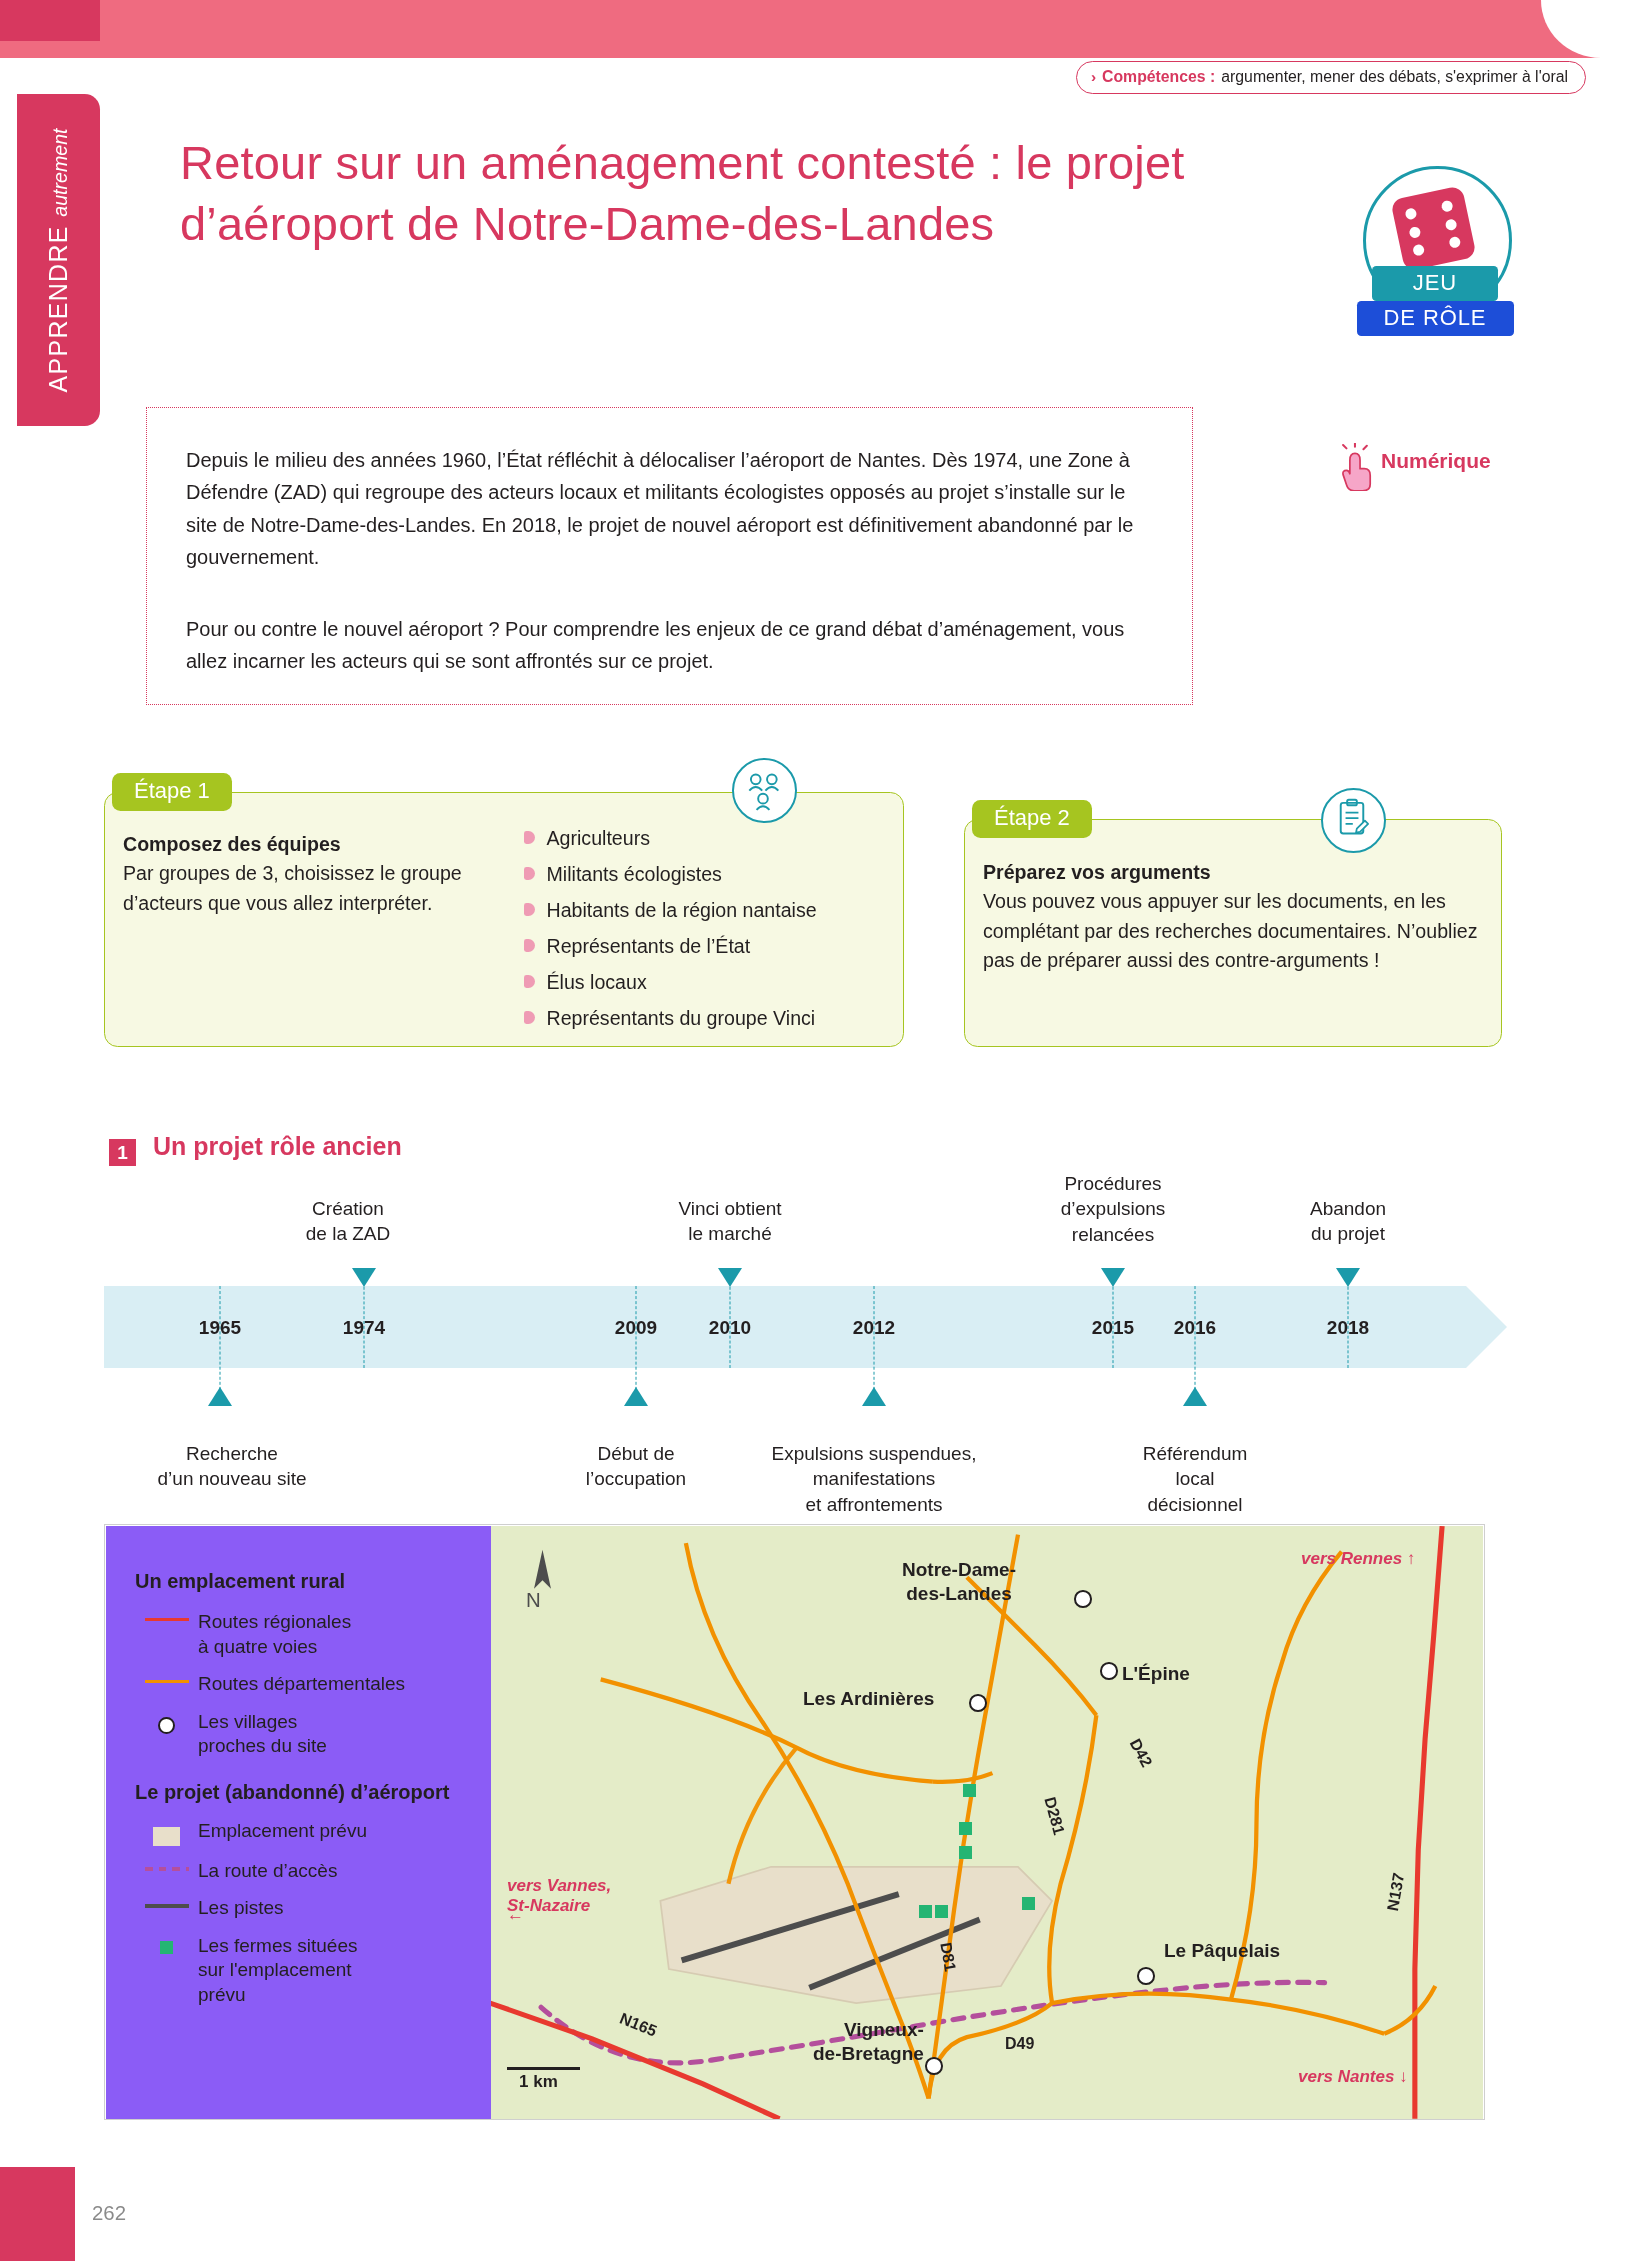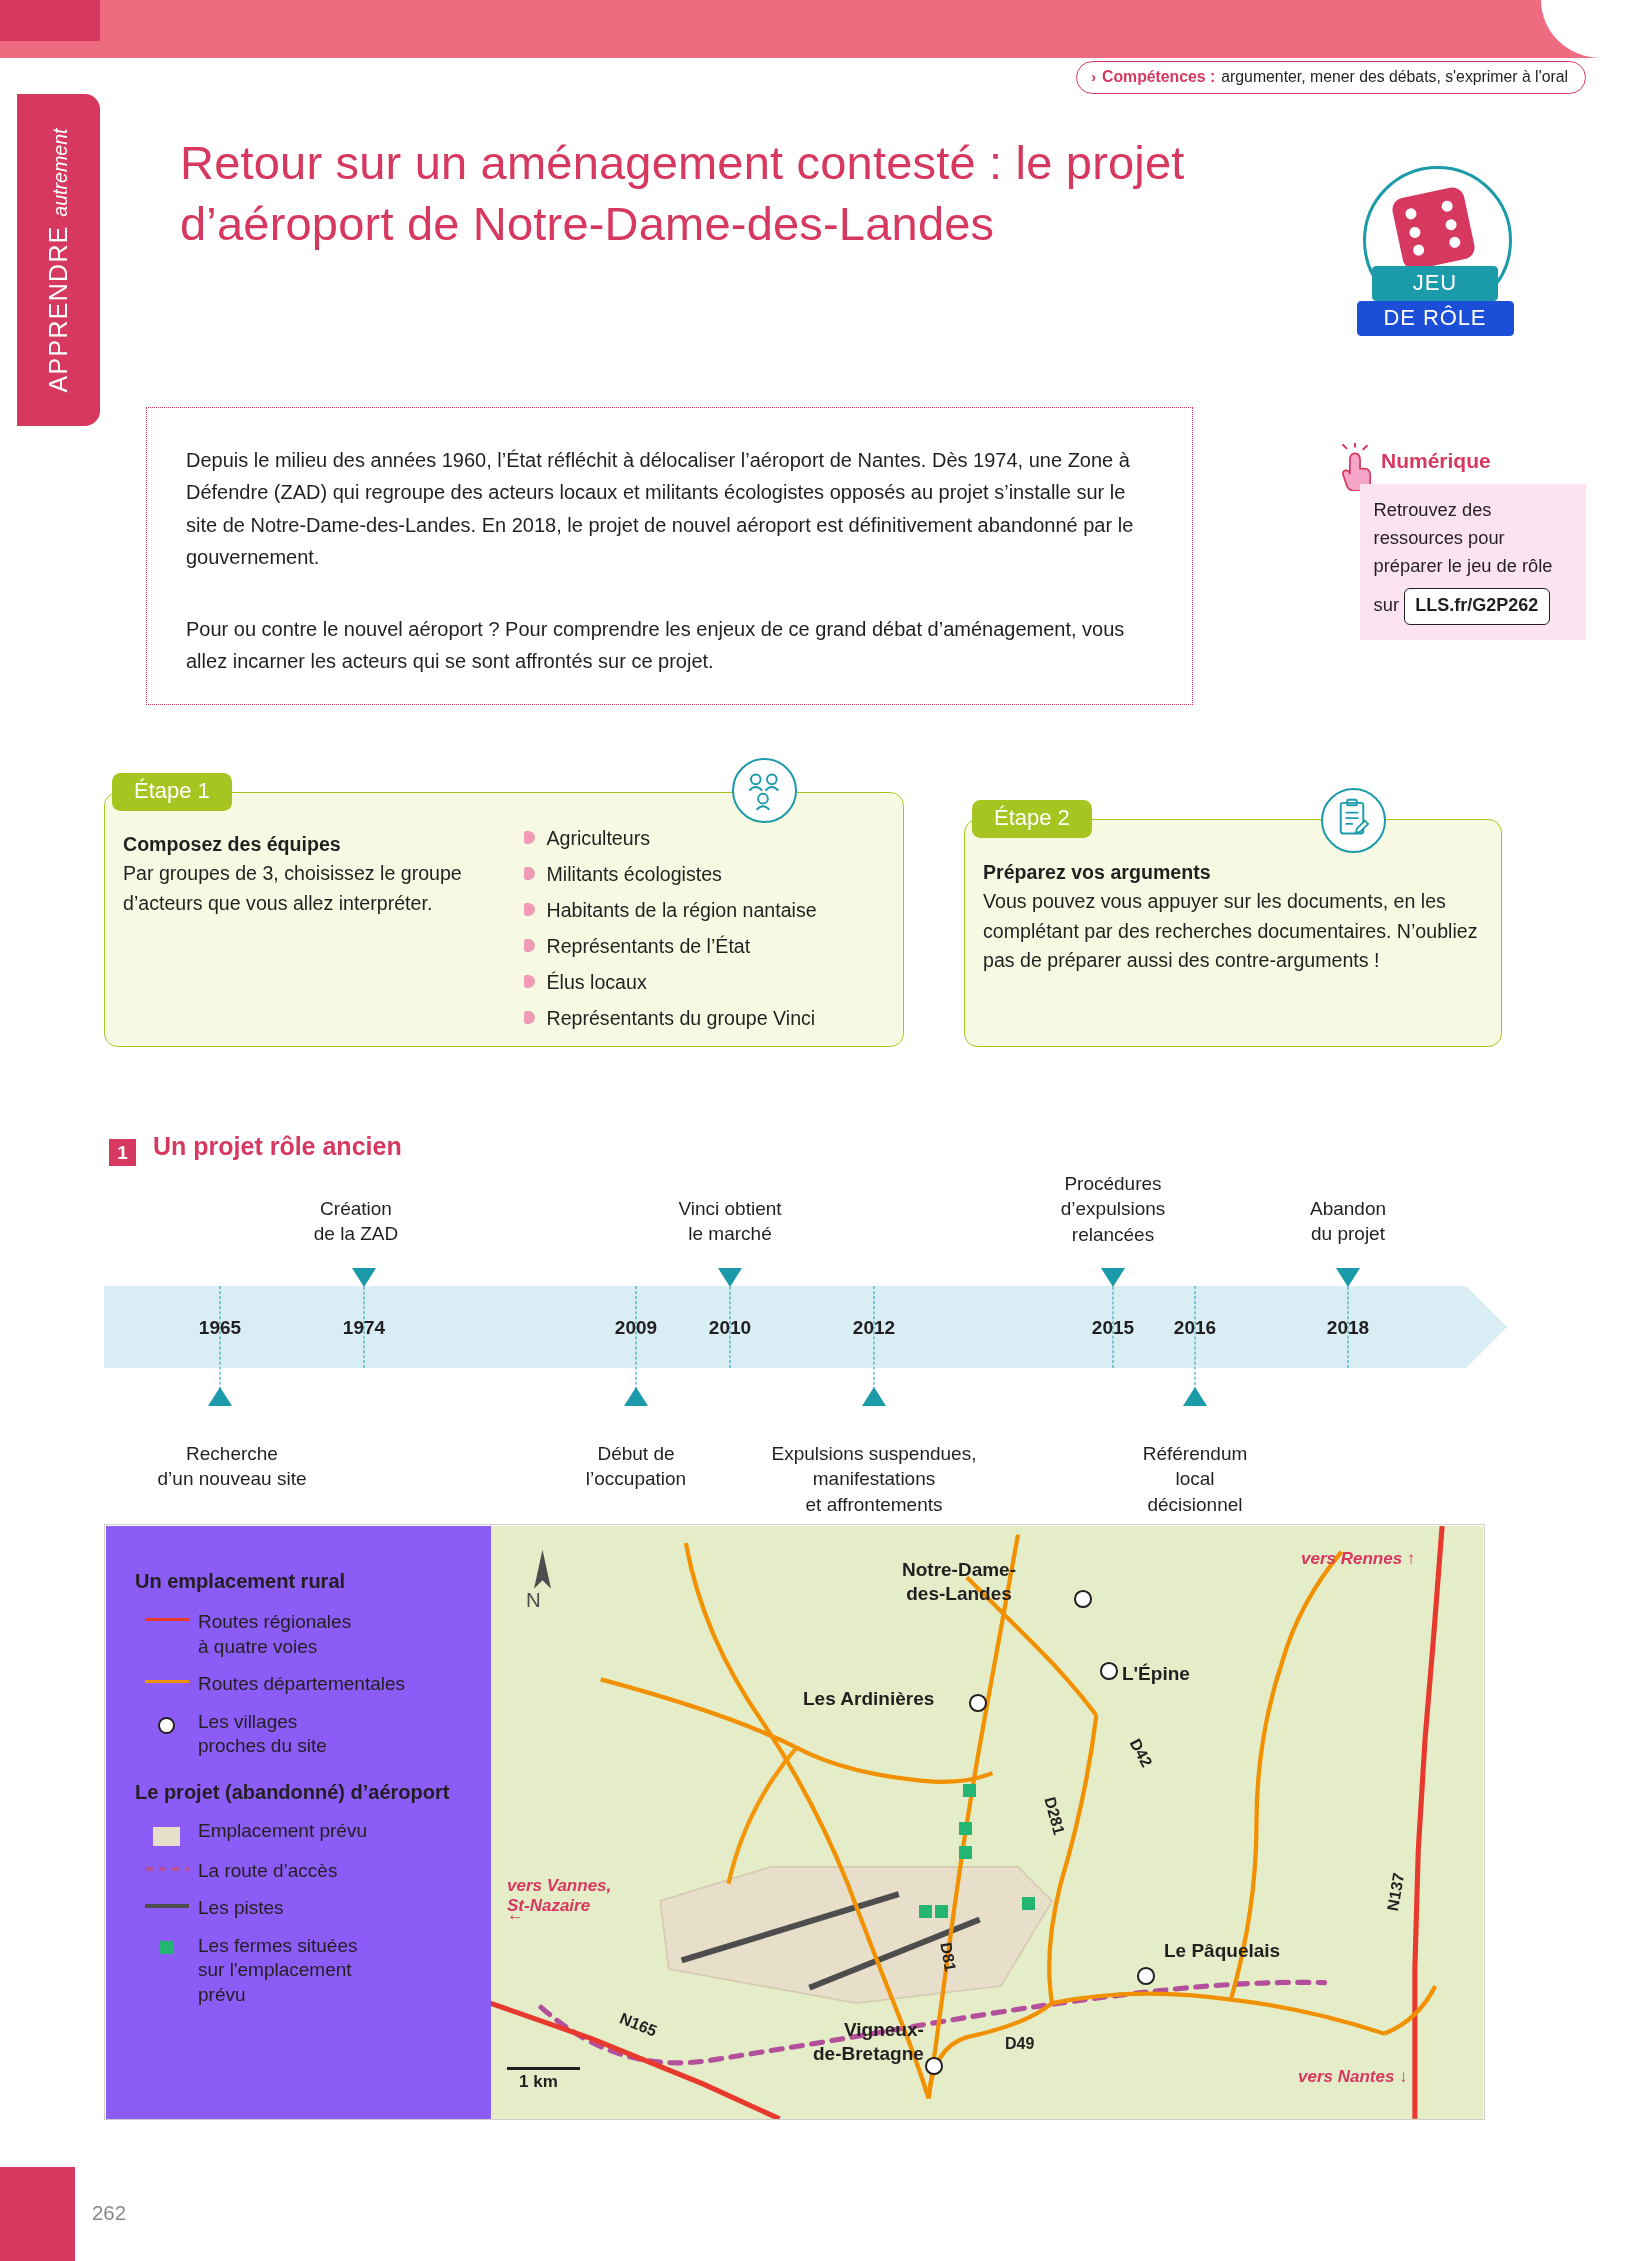--- a/index.html
+++ b/index.html
@@ -537,24 +537,20 @@
   <div class="intro">
     <p>Depuis le milieu des années 1960, l’État réfléchit à délocaliser l’aéroport de Nantes. Dès 1974, une Zone à Défendre (ZAD) qui regroupe des acteurs locaux et militants écologistes opposés au projet s’installe sur le site de Notre-Dame-des-Landes. En 2018, le projet de nouvel aéroport est définitivement abandonné par le gouvernement.</p>
     <p>Pour ou contre le nouvel aéroport ? Pour comprendre les enjeux de ce grand débat d’aménagement, vous allez incarner les acteurs qui se sont affrontés sur ce projet.</p>
   </div>
 
   <svg class="num-hand" viewBox="0 0 46 56">
     <path d="M10 6 L6 2 M20 4 L20 0 M30 7 L34 3" stroke="#d7385f" stroke-width="2.4" fill="none" stroke-linecap="round"></path>
     <path d="M14 20 q0-8 6-8 t6 8 v10 h5 q7 0 7 8 v10 q0 8-9 8 h-10 q-7 0-9-7 l-4-12 q-1-5 4-5 q3 0 4 4 z" fill="#f6a6c8" stroke="#d7385f" stroke-width="2" stroke-linejoin="round"></path>
   </svg>
   <div class="num-title">Numérique</div>
-  <div class="num-box">
-    <span>Retrouvez des ressources pour préparer le jeu de rôle sur</span>
-    <span class="num-code">LLS.fr/G2P262</span>
-  </div>
 
   <div class="etape-box etape1"></div>
   <div class="etape-tab etape1-tab">Étape 1</div>
   <div class="etape-body e1-left">
     <b>Composez des équipes</b><br>
     <span>Par groupes de 3, choisissez le groupe d’acteurs que vous allez interpréter.</span>
   </div>
   <ul class="e1-list">
     <li>Agriculteurs</li>
     <li>Militants écologistes</li>
@@ -617,21 +613,21 @@
 
   <div class="tl-year" style="left:220px">1965</div>
   <div class="tl-year" style="left:364px">1974</div>
   <div class="tl-year" style="left:636px">2009</div>
   <div class="tl-year" style="left:730px">2010</div>
   <div class="tl-year" style="left:874px">2012</div>
   <div class="tl-year" style="left:1113px">2015</div>
   <div class="tl-year" style="left:1195px">2016</div>
   <div class="tl-year" style="left:1348px">2018</div>
 
-  <div class="tl-label-top" style="left:356px; top:1196px; white-space:pre-line;">Création
+  <div class="tl-label-top" style="left:348px; top:1196px; white-space:pre-line;">Création
 de la ZAD</div>
   <div class="tl-label-top" style="left:730px; top:1196px; white-space:pre-line;">Vinci obtient
 le marché</div>
   <div class="tl-label-top" style="left:1113px; top:1171px; white-space:pre-line;">Procédures
 d’expulsions
 relancées</div>
   <div class="tl-label-top" style="left:1348px; top:1196px; white-space:pre-line;">Abandon
 du projet</div>
 
   <div class="tl-label-bot" style="left:232px; top:1441px; white-space:pre-line;">Recherche

